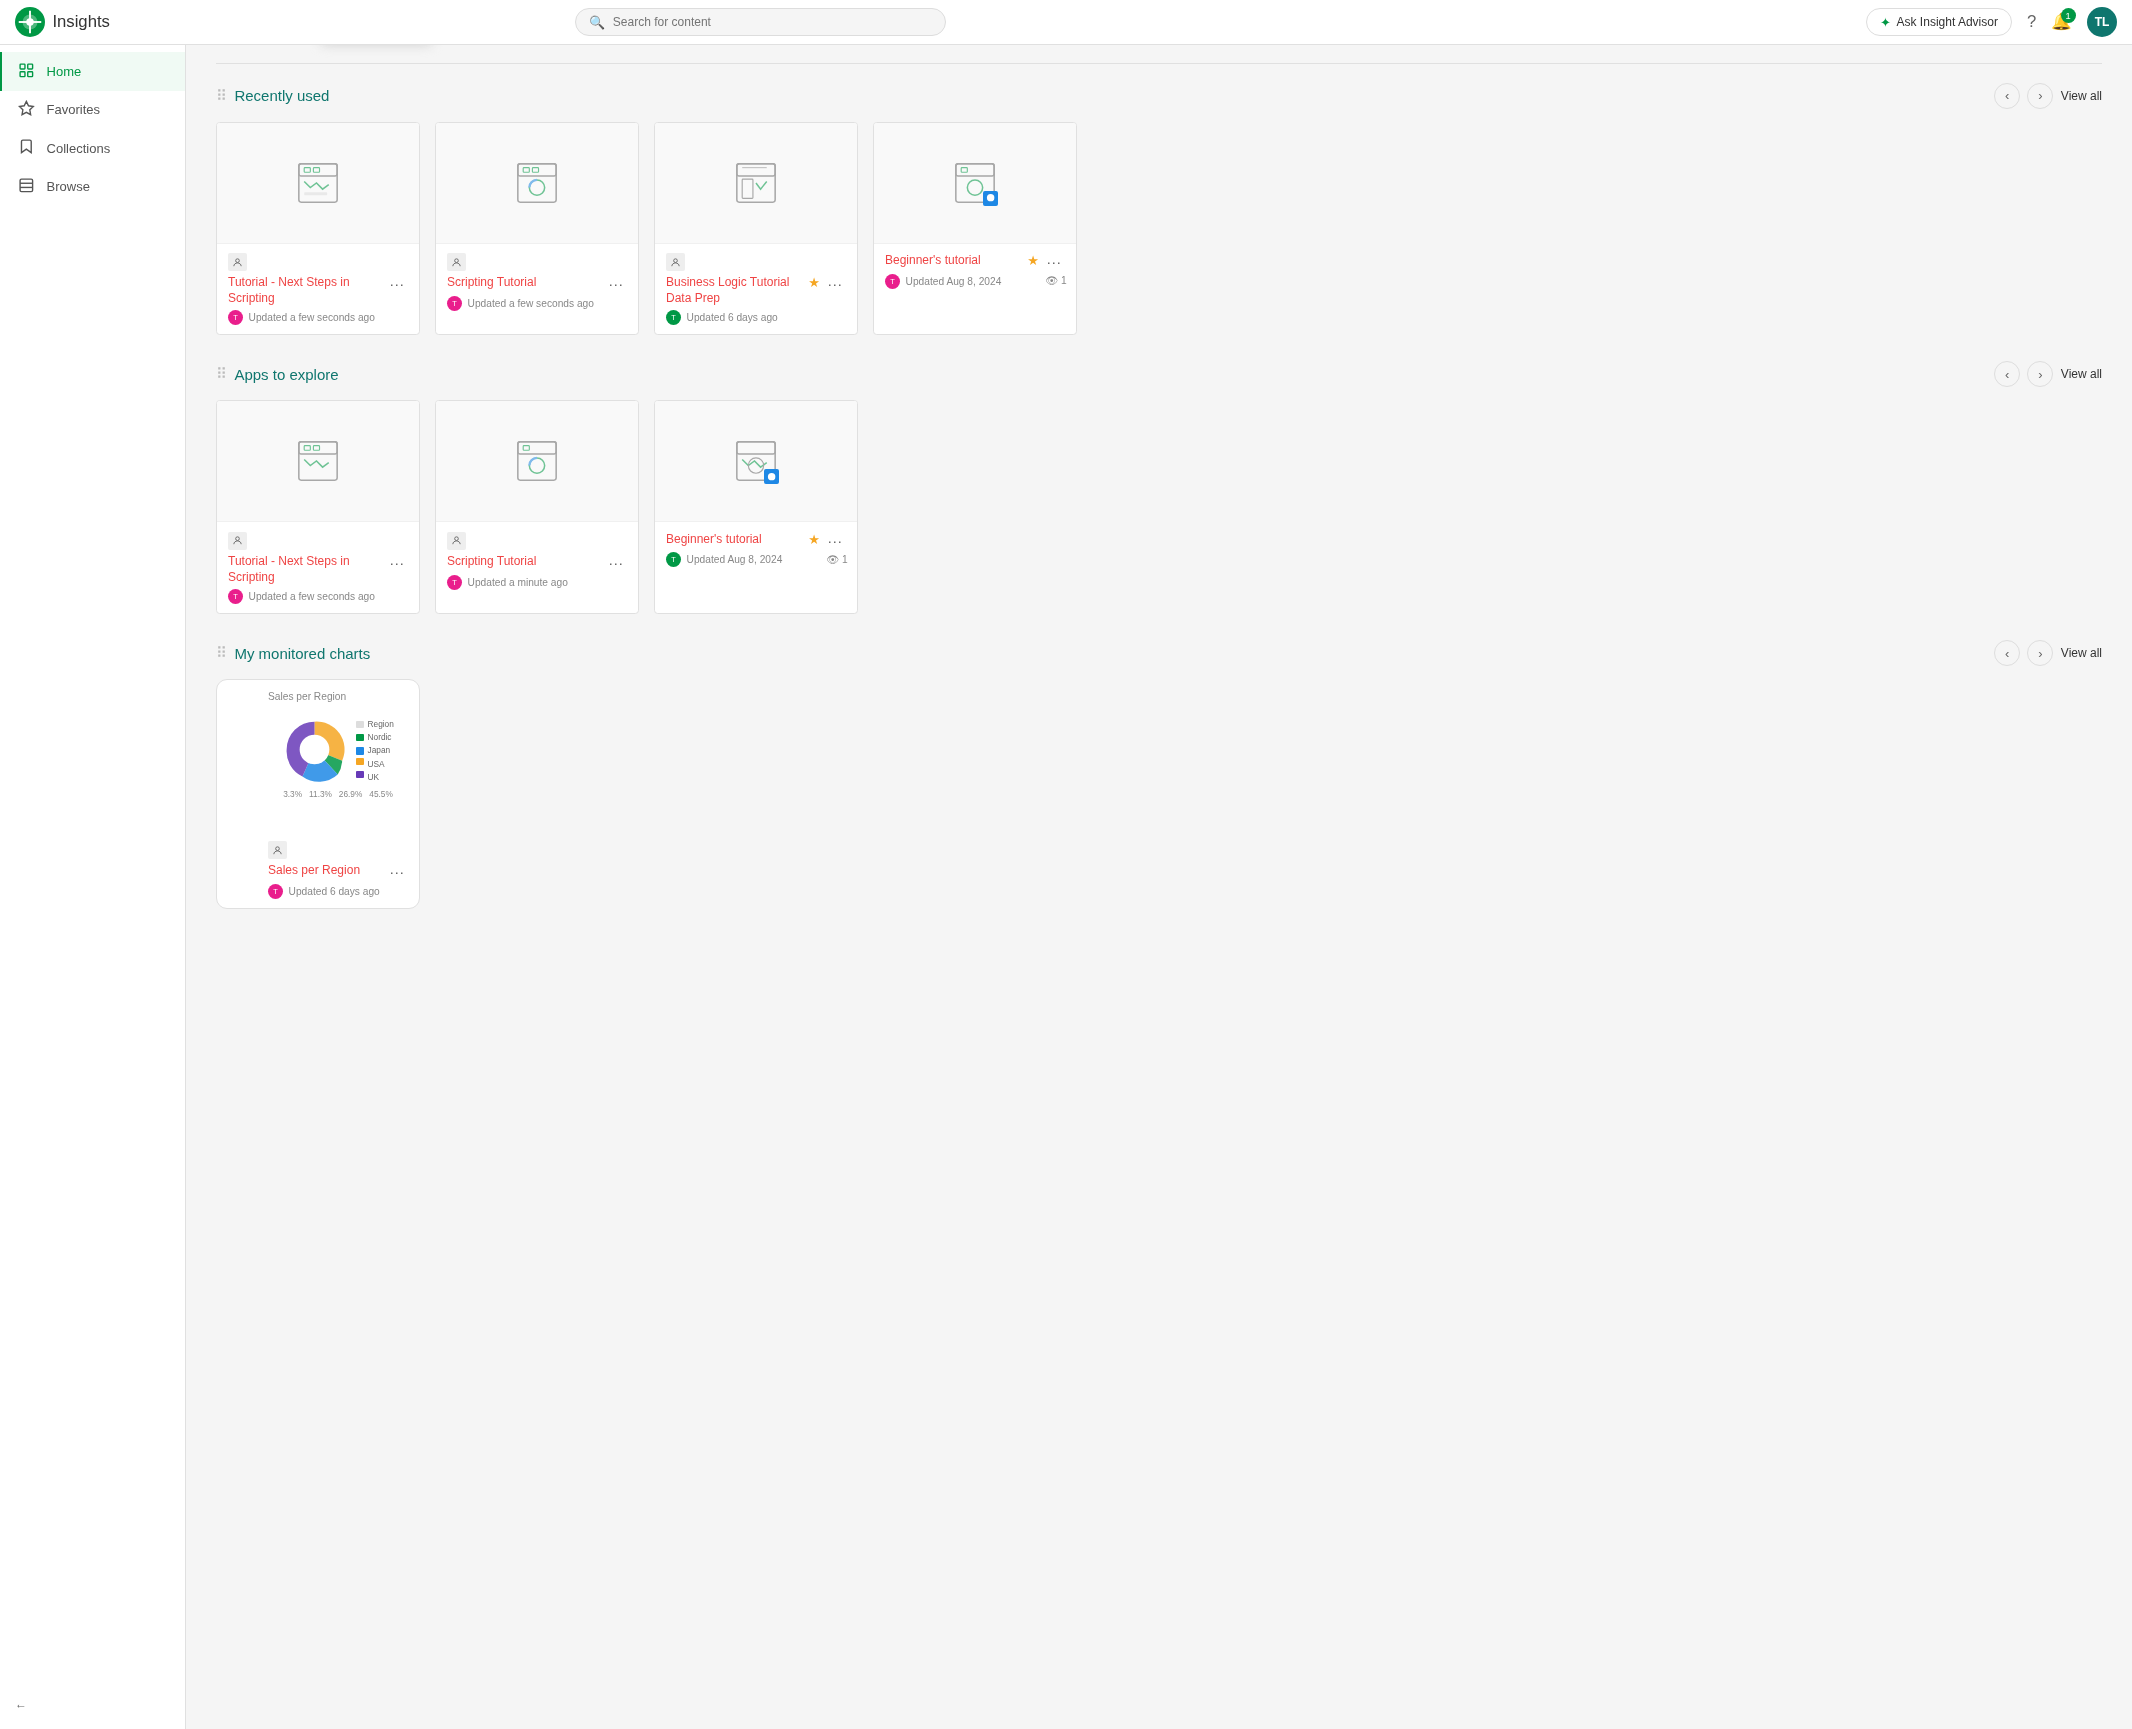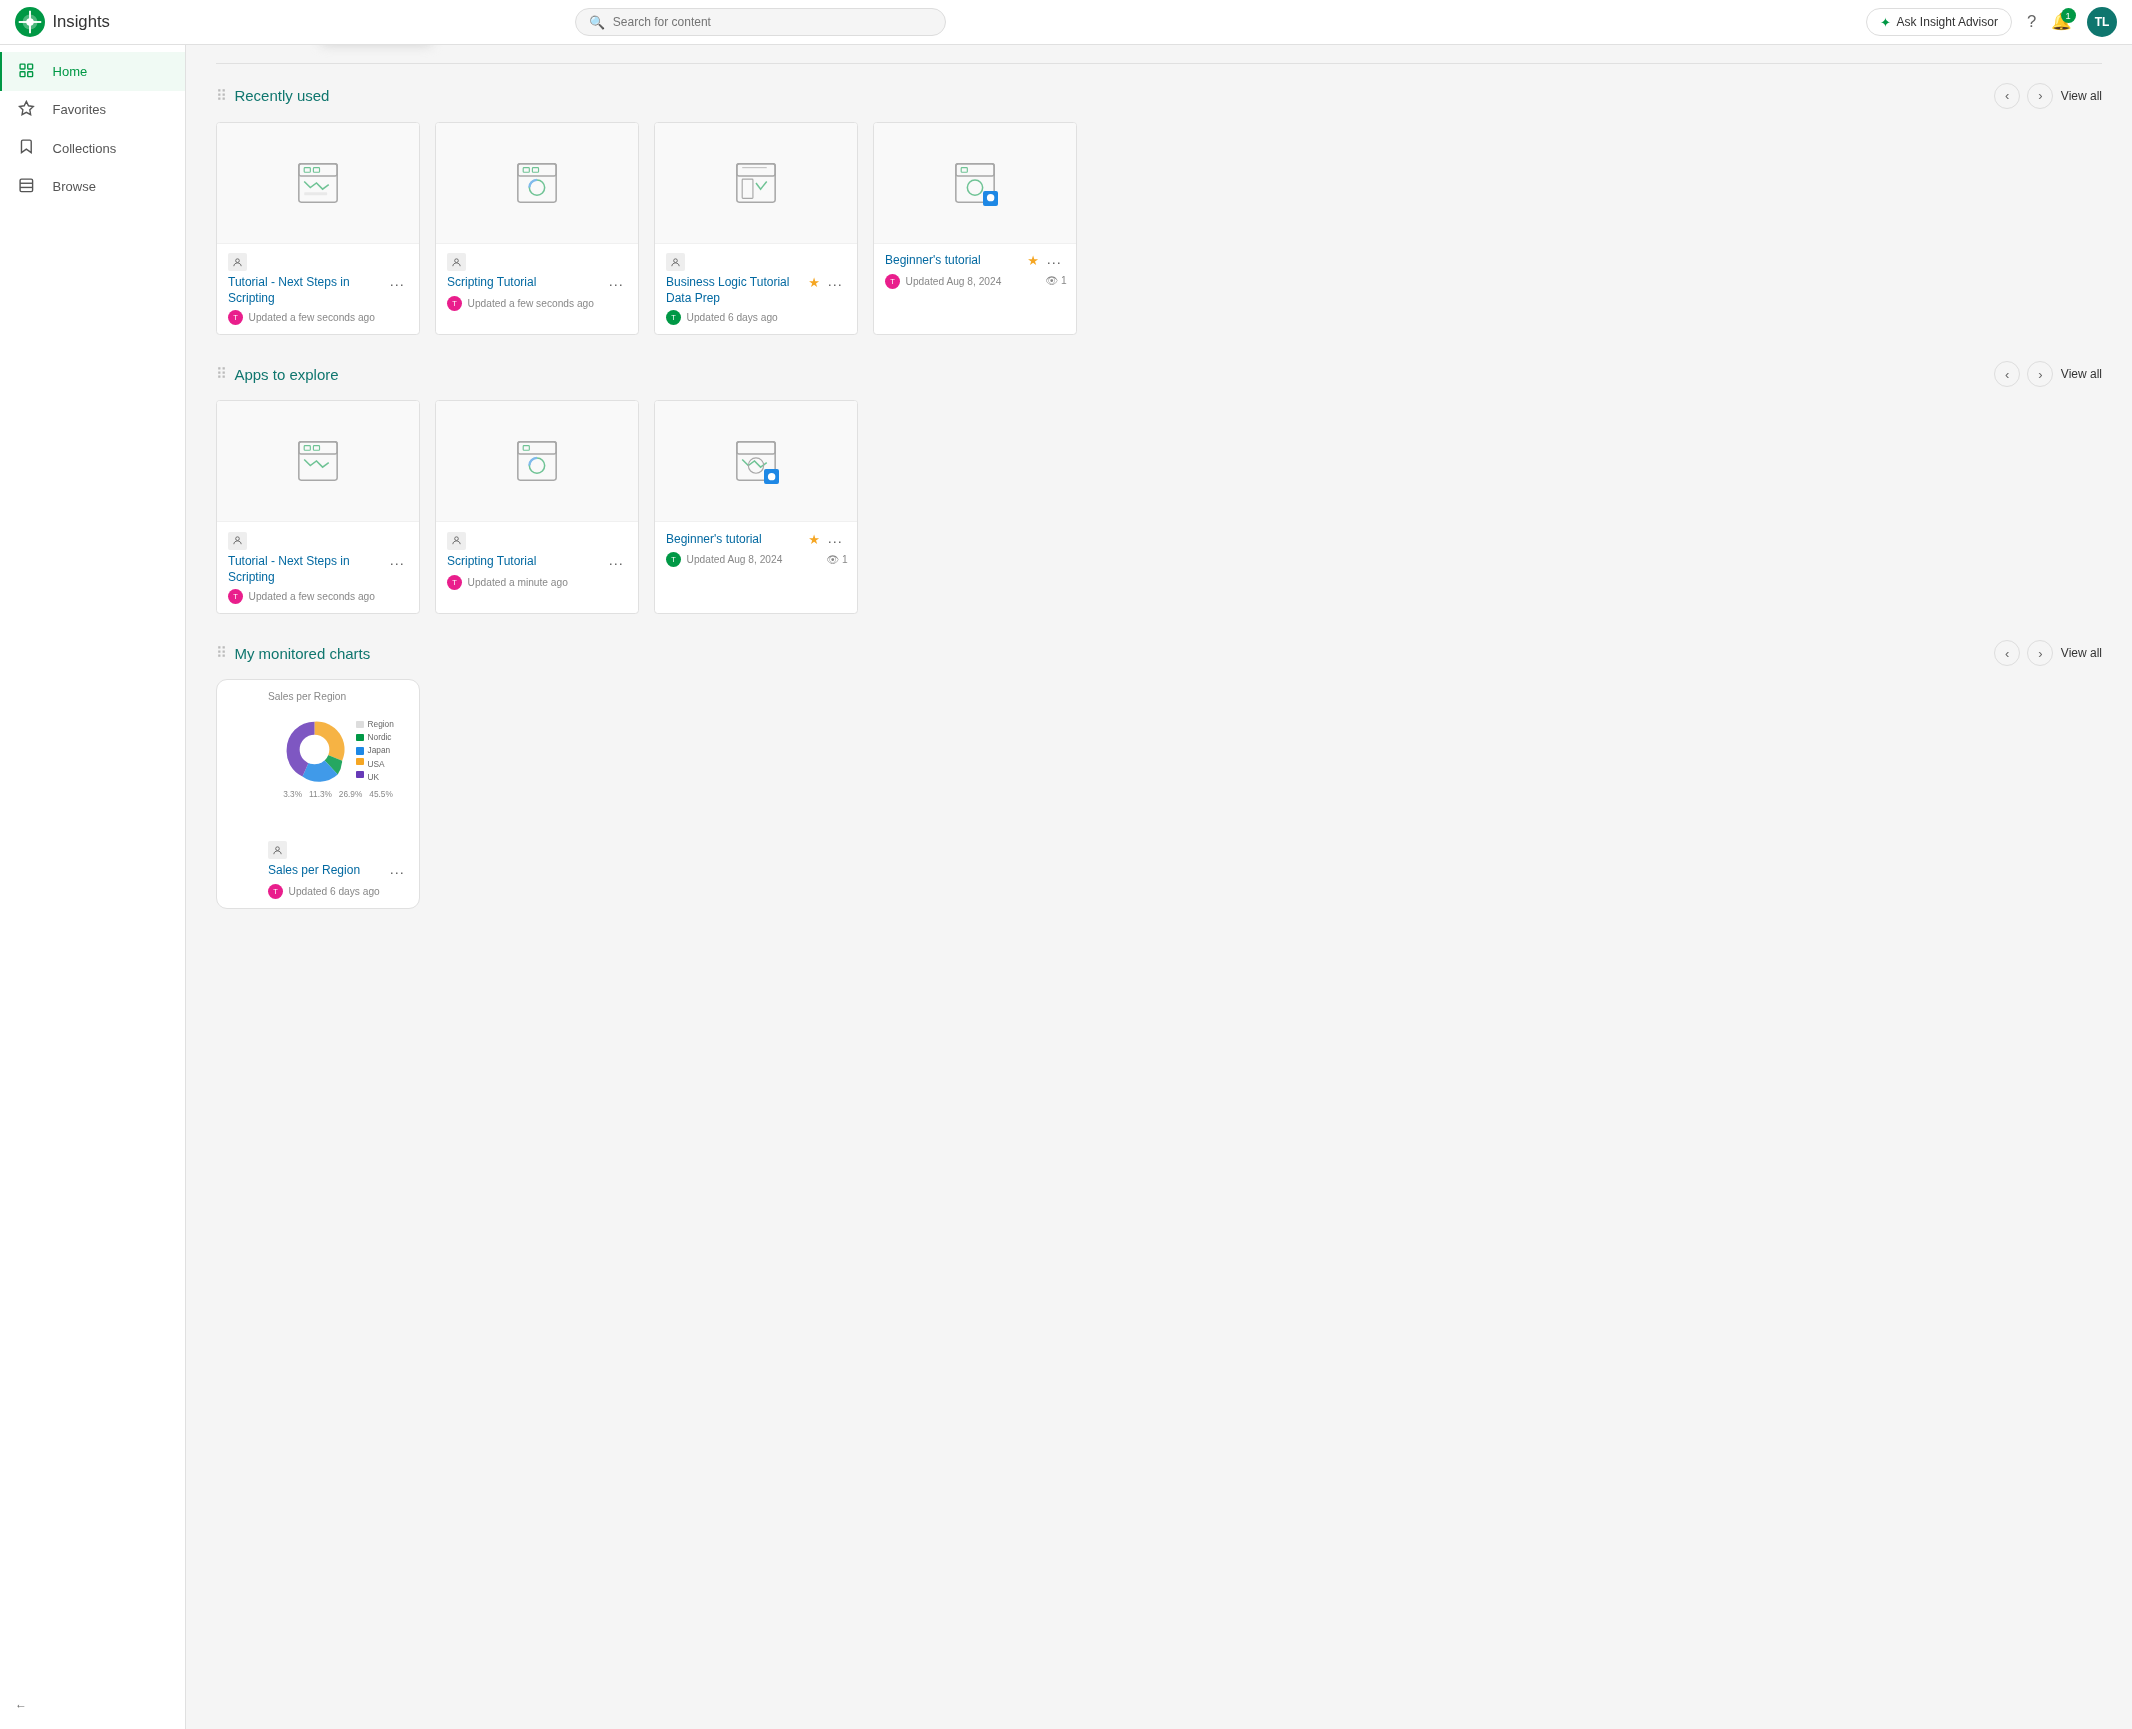--- a/index.html
+++ b/index.html
@@ -44,21 +44,21 @@
       font-size: 12px; font-weight: 600; cursor: pointer;
     }
 
     
     .sidebar {
       width: 186px; background: #fff; border-right: 0.9px solid #e0e0e0;
       min-height: calc(100vh - 45px); position: fixed; left: 0; top: 45px;
       display: flex; flex-direction: column; padding: 7.4px 0;
     }
     .sidebar-item {
-      display: flex; align-items: center; gap: 17px;
+      display: flex; align-items: center; gap: 11px;
       padding: 9.3px 15px; cursor: pointer; color: #555; font-size: 13px;
       border-left: 2.8px solid transparent;
     }
     .sidebar-item.active { color: #009845; border-left: 2.8px solid #009845; background: #f0faf4; }
     .sidebar-item-icon { font-size: 15px; width: 18.6px; text-align: center; }
     .sidebar-collapse {
       margin-top: auto; padding: 11px 15px; cursor: pointer; color: #666;
       display: flex; align-items: center;
     }
 
@@ -109,21 +109,21 @@
       width: 204px; min-width: 204px; cursor: pointer; position: relative;
       overflow: hidden;
     }
     .card-thumbnail {
       height: 121px; background: #f9f9f9;
       display: flex; align-items: center; justify-content: center;
       border-bottom: 0.9px solid #f0f0f0;
     }
     .card-footer { padding: 9.3px 11px; }
     .card-title-row { display: flex; align-items: flex-start; justify-content: space-between; gap: 3.7px; margin-bottom: 3.7px; }
-    .card-title { font-size: 12px; font-weight: 500; color: #0369a1; flex: 1; line-height: 1.3; }
+    .card-title { font-size: 12px; font-weight: 500; color: #ef4444; flex: 1; line-height: 1.3; }
     .card-meta { display: flex; align-items: center; gap: 5.6px; font-size: 10.2px; color: #888; }
     .card-avatar { width: 15px; height: 15px; border-radius: 50%; background: #e91e8c; display: flex; align-items: center; justify-content: center; font-size: 7.4px; color: #fff; }
     .card-avatar.teal { background: #009845; }
     .card-owner-icon { width: 18.6px; height: 18.6px; background: #eee; border-radius: 1.9px; display: flex; align-items: center; justify-content: center; color: #666; font-size: 9.3px; }
     .more-btn { background: none; border: none; cursor: pointer; color: #666; font-size: 15px; padding: 0 3.7px; }
     .star-btn { background: none; border: none; cursor: pointer; color: #ccc; font-size: 13px; padding: 0; }
     .star-btn.active { color: #f5a623; }
 
     
     .chart-card {

